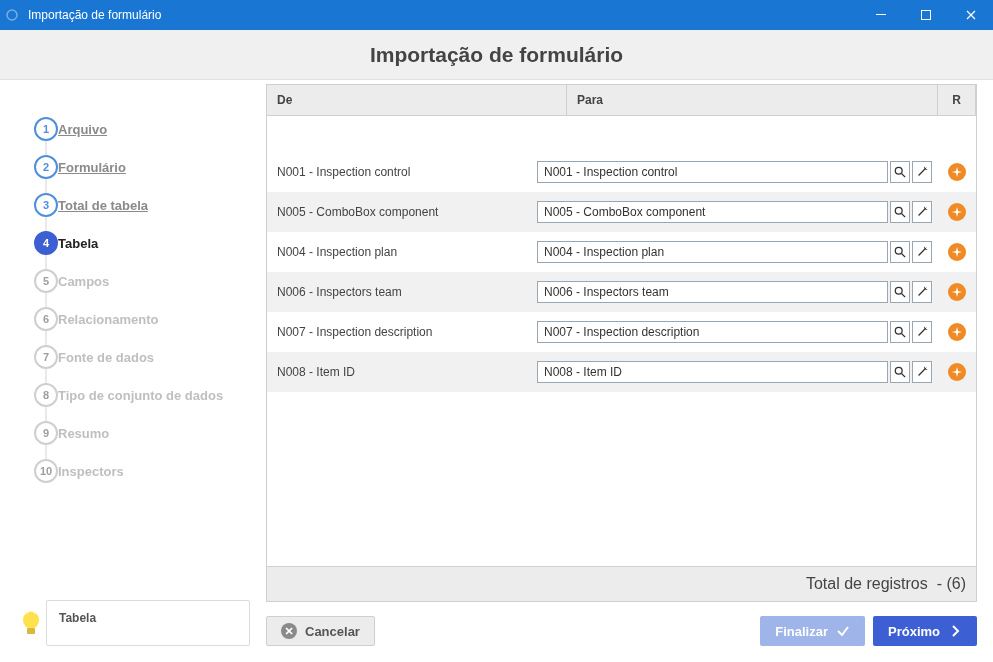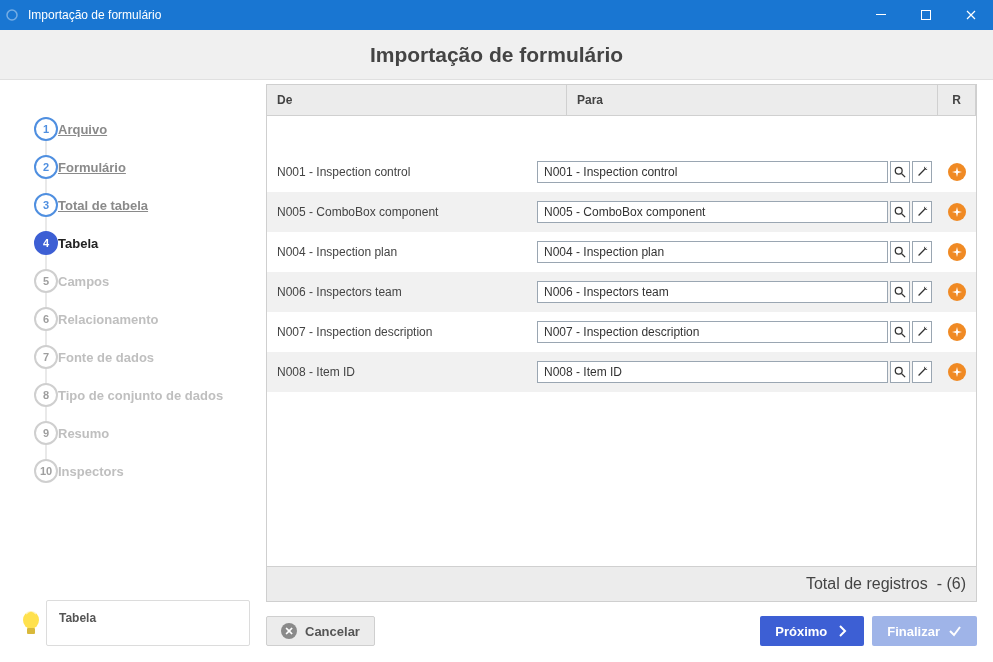--- a/index.html
+++ b/index.html
@@ -321,31 +321,31 @@
         &nbsp;-&nbsp;<span>(6)</span>
       </div>
     </div>
 
     <div class="actions">
       <button class="btn secondary">
         <span class="cic">✕</span>
         <span>Cancelar</span>
       </button>
       <div class="spacer"></div>
+      <button class="btn light">
+        <span>Finalizar</span>
+        <span class="bic">
+          <svg viewBox="0 0 14 14">
+              <path d="M2 7 L6 11 L12 3" fill="none" stroke="#fff" stroke-width="2"></path>
+            </svg>
+        </span>
+      </button>
       <button class="btn primary">
         <span>Próximo</span>
         <span class="bic">
           <svg viewBox="0 0 14 14">
               <path d="M5 2 L10 7 L5 12" fill="none" stroke="#fff" stroke-width="2"></path>
             </svg>
         </span>
       </button>
-      <button class="btn light">
-        <span>Finalizar</span>
-        <span class="bic">
-          <svg viewBox="0 0 14 14">
-              <path d="M2 7 L6 11 L12 3" fill="none" stroke="#fff" stroke-width="2"></path>
-            </svg>
-        </span>
-      </button>
     </div>
   </div>
 </div>
 
 </body></html>

